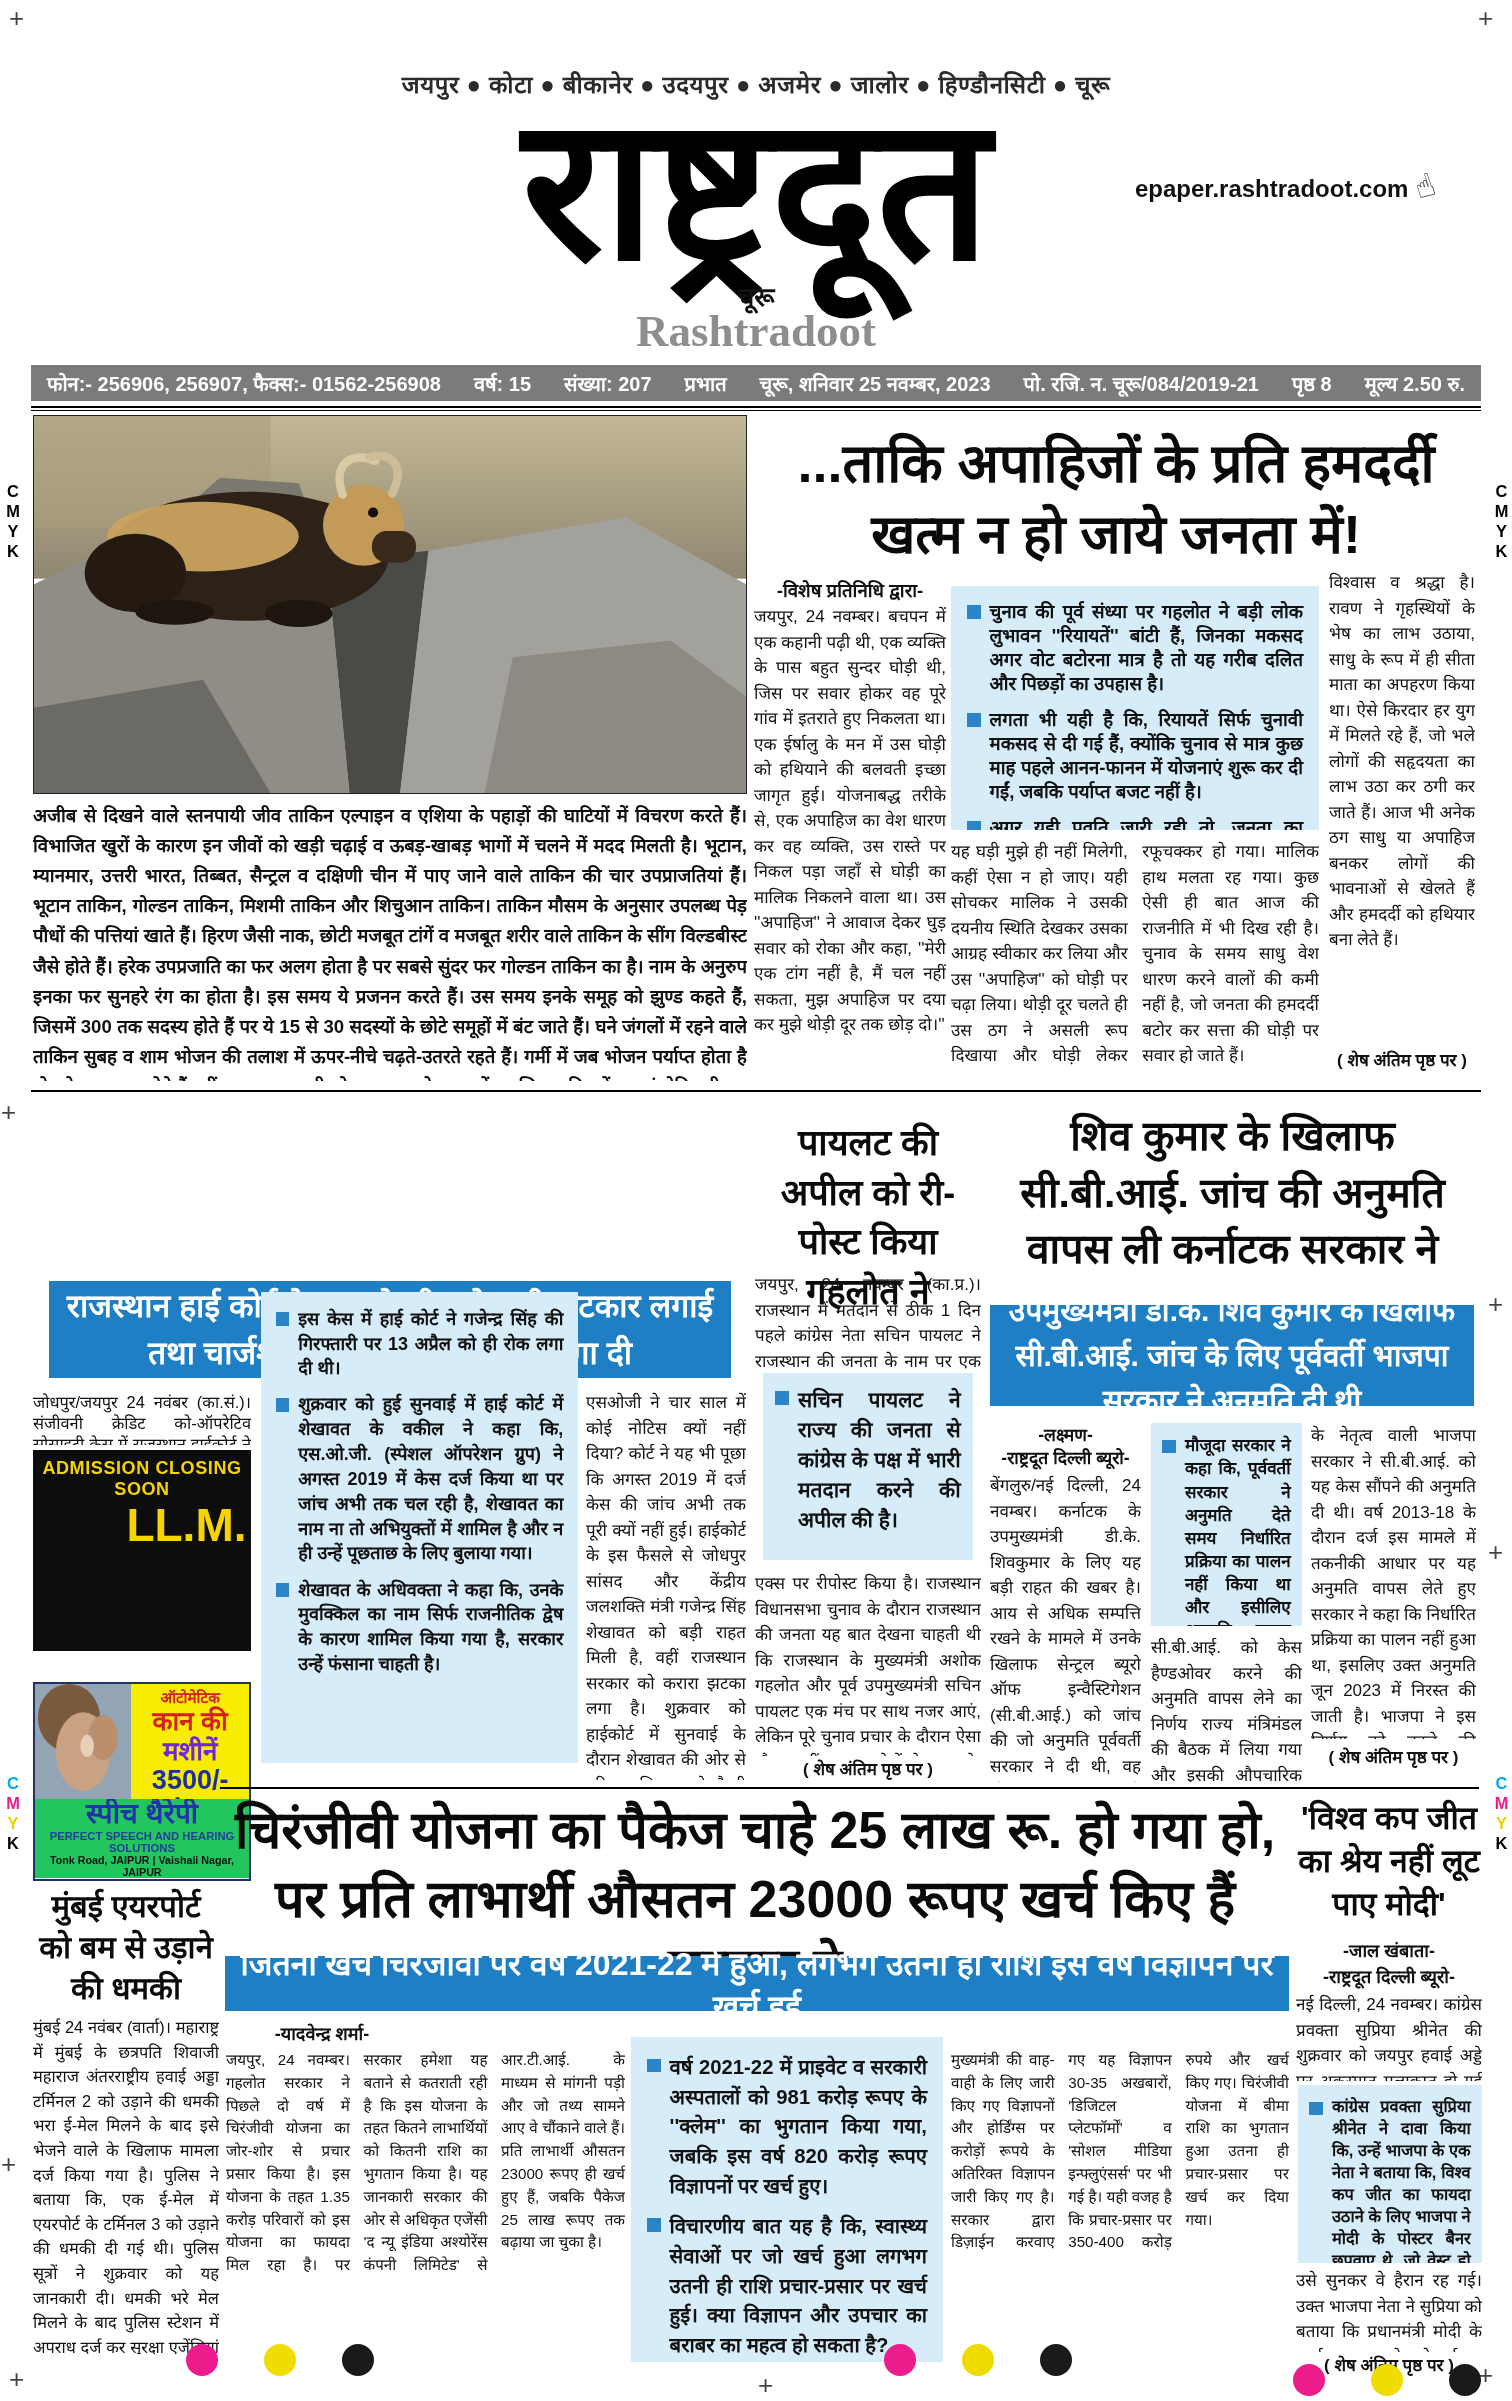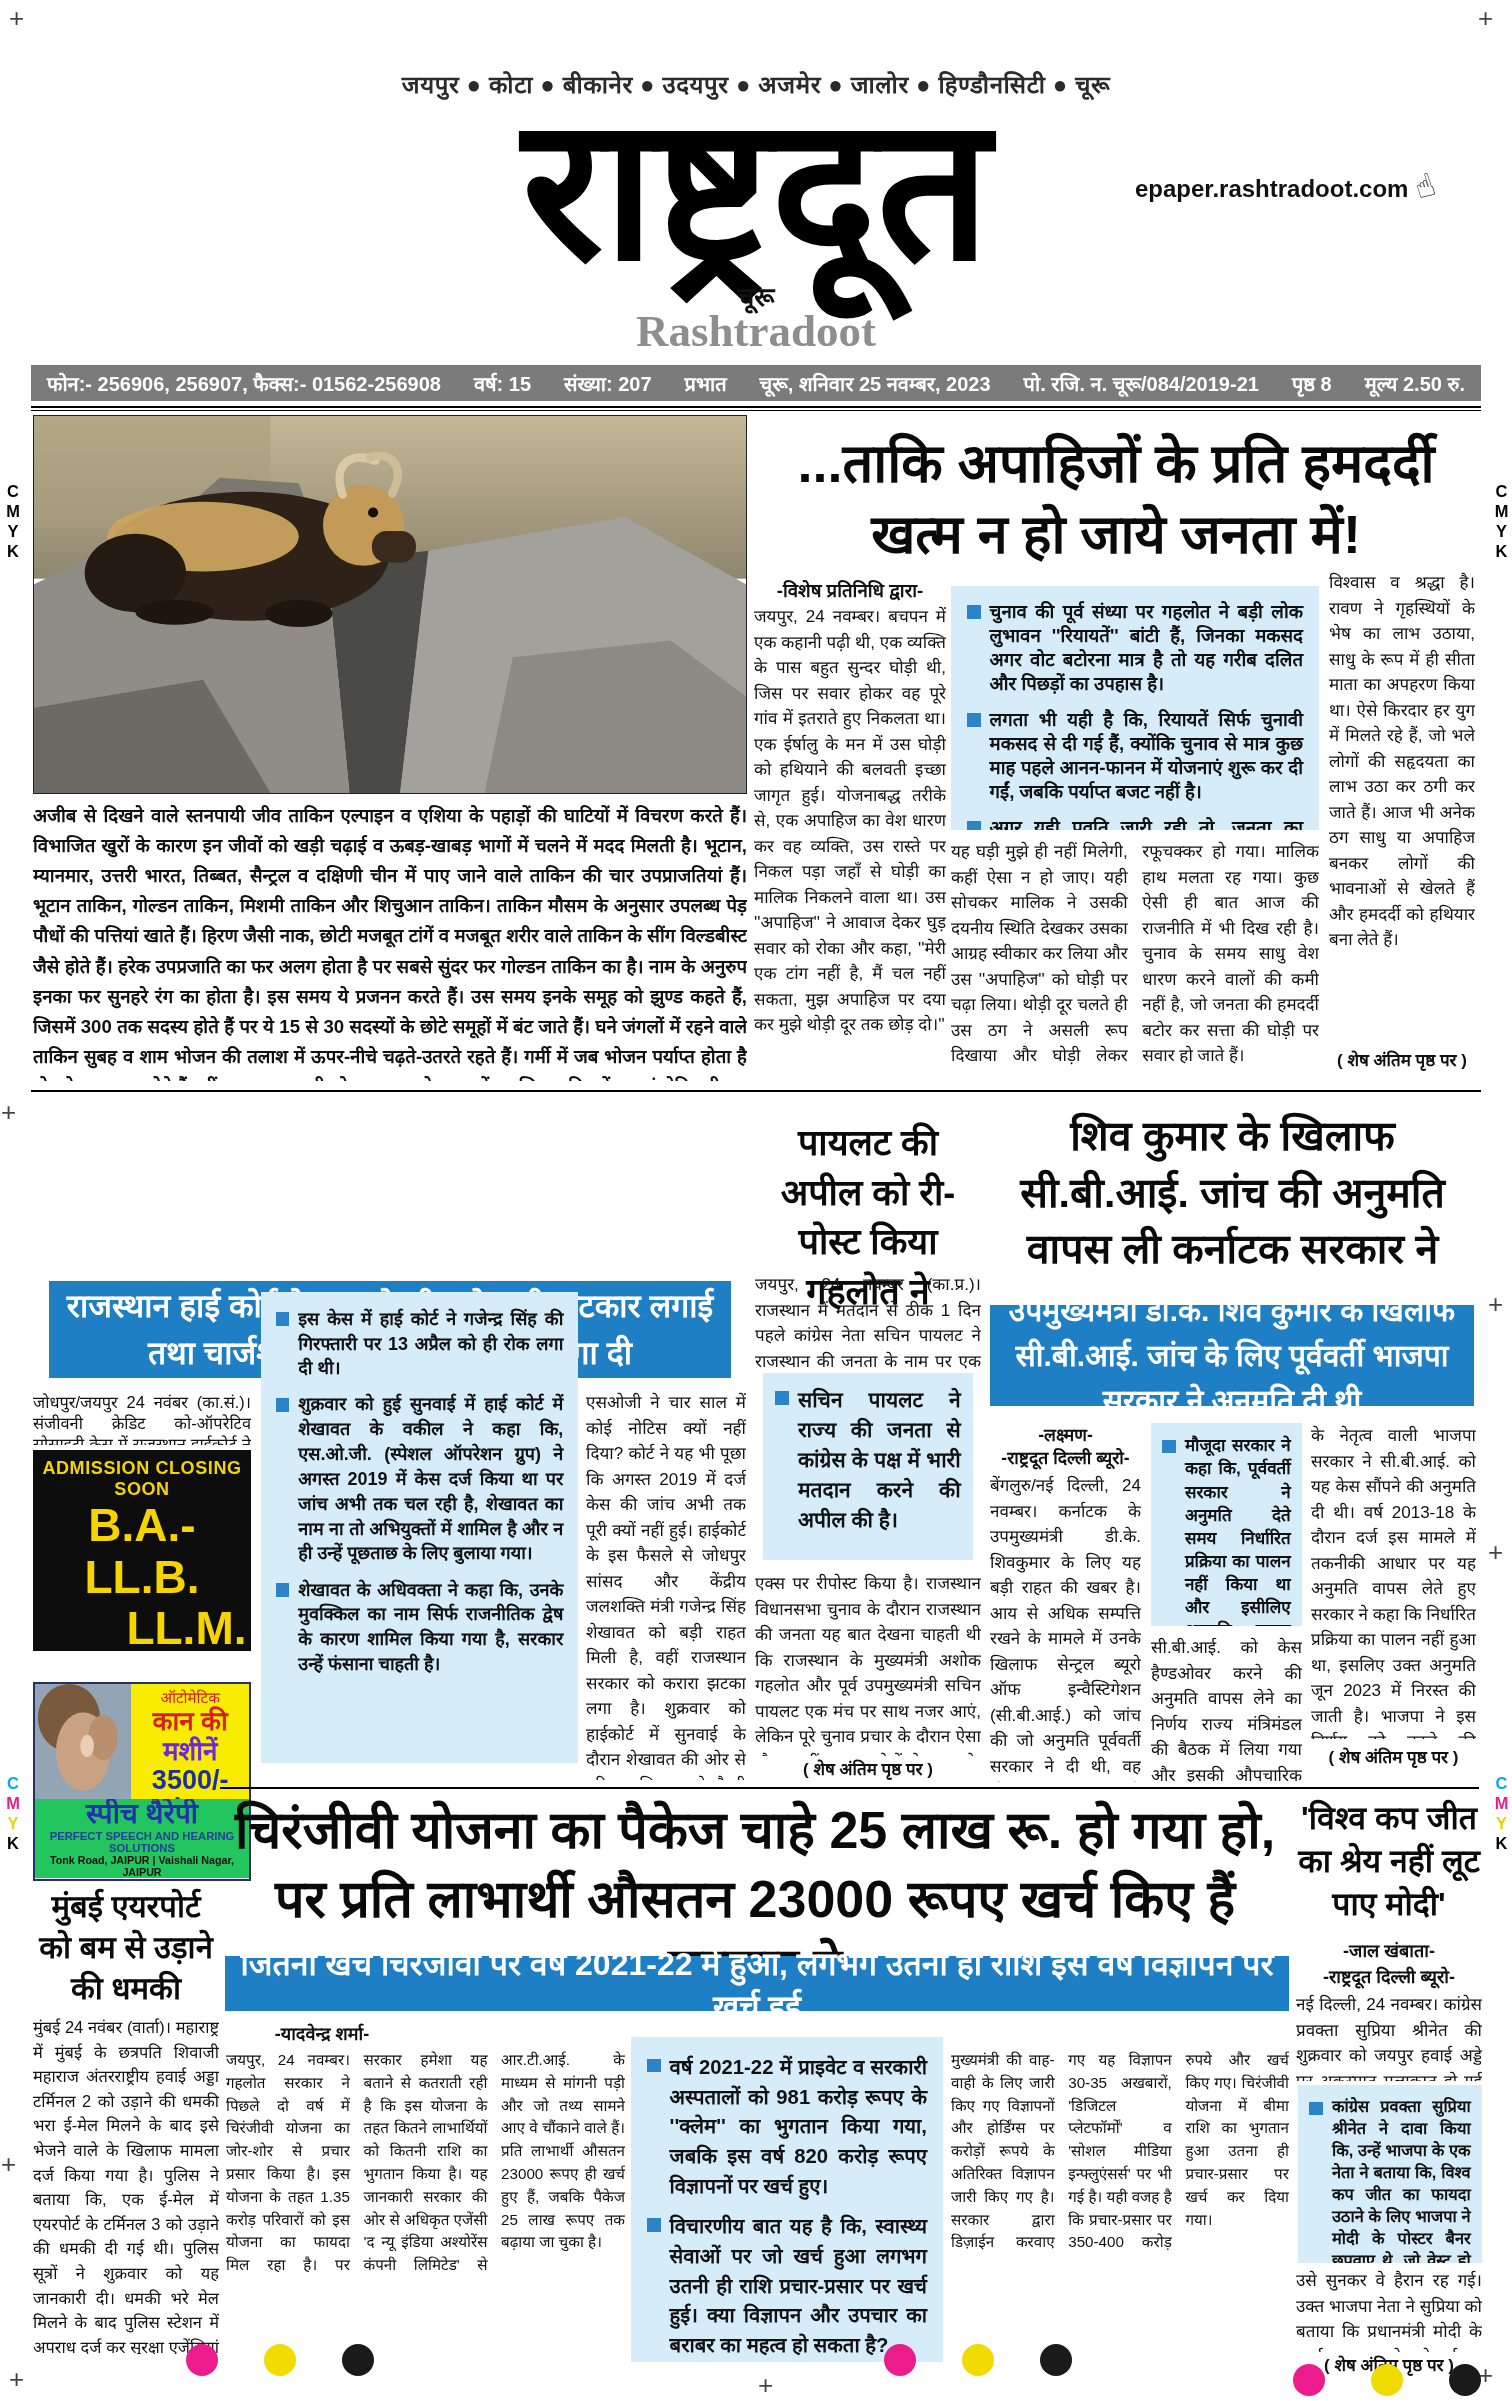--- a/index.html
+++ b/index.html
@@ -167,38 +167,37 @@
     <div class="brow">
       <span class="sq"></span>
       <span class="j" style="font-size:18px;line-height:1.38;font-weight:600;">शेखावत के अधिवक्ता ने कहा कि, उनके मुवक्किल का नाम सिर्फ राजनीतिक द्वेष के कारण शामिल किया गया है, सरकार उन्हें फंसाना चाहती है।</span>
     </div>
   </div>
 
   <div class="abs body" style="left:586px;top:1390px;width:160px;height:390px;font-size:17px;">एसओजी ने चार साल में कोई नोटिस क्यों नहीं दिया? कोर्ट ने यह भी पूछा कि अगस्त 2019 में दर्ज केस की जांच अभी तक पूरी क्यों नहीं हुई। हाईकोर्ट के इस फैसले से जोधपुर सांसद और केंद्रीय जलशक्ति मंत्री गजेन्द्र सिंह शेखावत को बड़ी राहत मिली है, वहीं राजस्थान सरकार को करारा झटका लगा है। शुक्रवार को हाईकोर्ट में सुनवाई के दौरान शेखावत की ओर से वरिष्ठ अधिवक्ता ने पैरवी करते हुए कहा कि उनके मुवक्किल को राजनीतिक द्वेष के चलते फंसाया जा रहा है। कोर्ट ने संजीवनी घोटाले में मुख्यमंत्री के बयानों पर भी टिप्पणी करते हुए एसओजी से जवाब मांगा।</div>
 
   <div class="abs adbiyani" style="left:33px;top:1450px;width:218px;height:201px;">
     <div style="font-size:18px;font-weight:800;color:#f5d400;letter-spacing:0.6px;">ADMISSION CLOSING SOON</div>
-    <div style="font-size:46px;font-weight:900;color:#f5d400;line-height:1.12;">B.A.-LL.B.</div>
     <div style="font-size:46px;font-weight:900;color:#f5d400;line-height:1.12;text-align:right;">LL.M.</div>
 
   </div>
 
   <div class="abs adhear" style="left:33px;top:1682px;width:218px;height:199px;">
     <div class="adhear-top">
       <div class="adhear-photo">
         <svg width="100%" height="100%" viewBox="0 0 170 204" preserveAspectRatio="none">
           <rect width="170" height="204" fill="#93a5b4"></rect>
           <ellipse cx="60" cy="60" rx="55" ry="60" fill="#7a5a3c"></ellipse>
           <ellipse cx="85" cy="120" rx="48" ry="70" fill="#c9a284"></ellipse>
           <ellipse cx="120" cy="95" rx="26" ry="40" fill="#b98f6e"></ellipse>
           <ellipse cx="92" cy="110" rx="12" ry="20" fill="#e8cfb6"></ellipse>
         </svg>
       </div>
       <div class="adhear-right">
-        <div style="font-size:15.2px;font-weight:400;color:#d42020;margin-top:3.4px;">ऑटोमेटिक</div>
+        <div style="font-size:15.2px;font-weight:700;color:#d42020;margin-top:3.4px;">ऑटोमेटिक</div>
         <div style="font-size:26px;font-weight:900;color:#d42020;line-height:1.12;">कान की</div>
         <div style="font-size:26px;font-weight:900;color:#6d28d9;line-height:1.12;">मशीनें</div>
         <div style="font-size:27px;font-weight:900;color:#1b2f9e;line-height:1.1;">3500/-</div>
         <div style="font-size:15.2px;font-weight:800;color:#1b2f9e;">से शुरू</div>
       </div>
     </div>
     <div class="adhear-bot">
       <div style="font-size:28px;font-weight:900;color:#2233aa;line-height:1.1;">स्पीच थैरेपी</div>
       <div style="font-size:11.3px;font-weight:800;color:#223f9a;">PERFECT SPEECH AND HEARING SOLUTIONS</div>
       <div style="font-size:10.7px;font-weight:700;color:#111;">Tonk Road, JAIPUR | Vaishali Nagar, JAIPUR</div>

